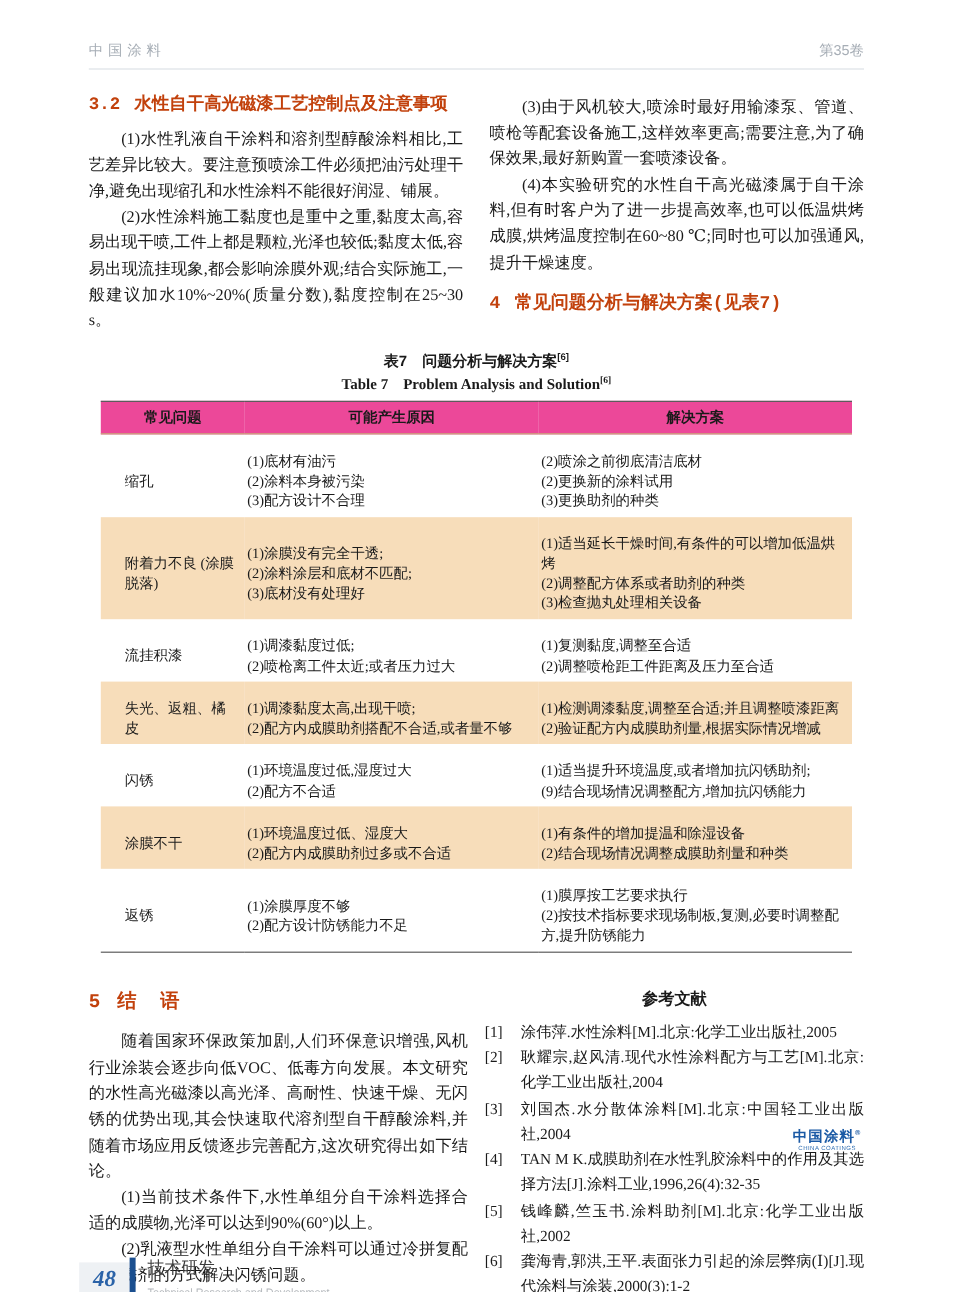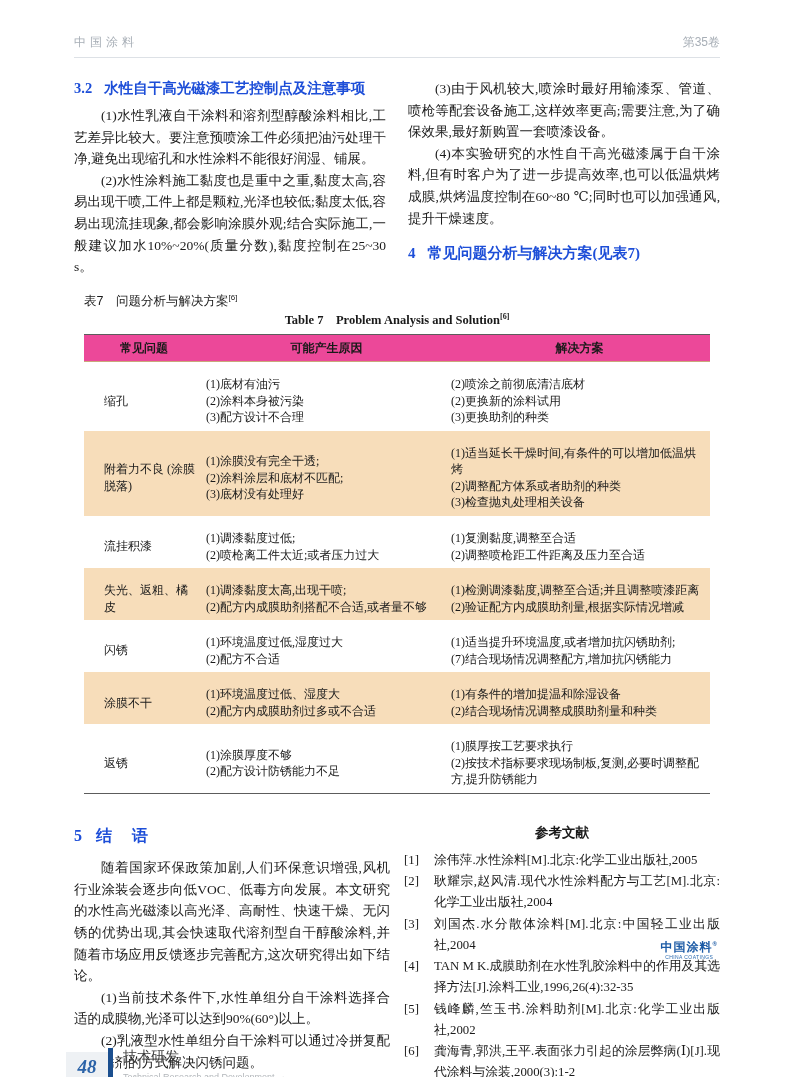--- a/index.html
+++ b/index.html
@@ -16,35 +16,35 @@
     margin:34px 74px 0 74px; padding-bottom:6px;
     border-bottom:1px solid #dde1e6;
     font-family:"Liberation Sans","DejaVu Sans",sans-serif;
     font-size:12px; color:#a7aeb6;
   }
   .running-head .jname { letter-spacing:4px; }
   
   .two-col { display:flex; gap:22px; margin:20px 74px 0 74px; }
   .col { flex:1; min-width:0; }
   .sec-heading {
-    font-family:Liberation Serif, serif;
-    font-weight:bold; font-size:14.5px; color:#1d4ed8;
+    font-family:Liberation Mono, monospace;
+    font-weight:bold; font-size:14.5px; color:#c2410c;
     margin-bottom:6px; line-height:1.45;
   }
   .sec-heading .sec-num { margin-right:12px; }
   .para {
     font-size:13.5px; line-height:1.6; text-align:justify;
     text-indent:2em;
   }
   .sec4-heading { margin-top:14px; margin-bottom:0; font-size:15px; }
   
   .table-block { margin:14px 84px 0 84px; }
   .tbl-title-cn {
-    text-align:left; font-family:"Liberation Sans","DejaVu Sans",sans-serif;
-    font-weight:normal; font-size:12.5px; line-height:1.5;
+    text-align:center; font-family:"Liberation Sans","DejaVu Sans",sans-serif;
+    font-weight:bold; font-size:12.5px; line-height:1.5;
   }
   .tbl-title-en {
     text-align:center; font-family:"Liberation Serif","DejaVu Serif",serif;
     font-weight:bold; font-size:12.5px; line-height:1.5; margin-bottom:4px;
   }
   sup.cite { font-size:8px; vertical-align:super; }
   table.t7 {
     width:100%; border-collapse:collapse; table-layout:fixed;
     border-top:1.5px solid #5c5c5c; border-bottom:1.5px solid #5c5c5c;
     font-size:12px; line-height:1.38;
@@ -201,21 +201,21 @@
           </td>
         </tr>
         <tr>
           <td class="prob">闪锈</td>
           <td>
             <div class="cell-line">(1)环境温度过低,湿度过大</div>
             <div class="cell-line">(2)配方不合适</div>
           </td>
           <td>
             <div class="cell-line">(1)适当提升环境温度,或者增加抗闪锈助剂;</div>
-            <div class="cell-line">(7)结合现场情况调整配方,增加抗闪锈能力</div>
+            <div class="cell-line">(9)结合现场情况调整配方,增加抗闪锈能力</div>
           </td>
         </tr>
         <tr class="alt">
           <td class="prob">涂膜不干</td>
           <td>
             <div class="cell-line">(1)环境温度过低、湿度大</div>
             <div class="cell-line">(2)配方内成膜助剂过多或不合适</div>
           </td>
           <td>
             <div class="cell-line">(1)有条件的增加提温和除湿设备</div>

